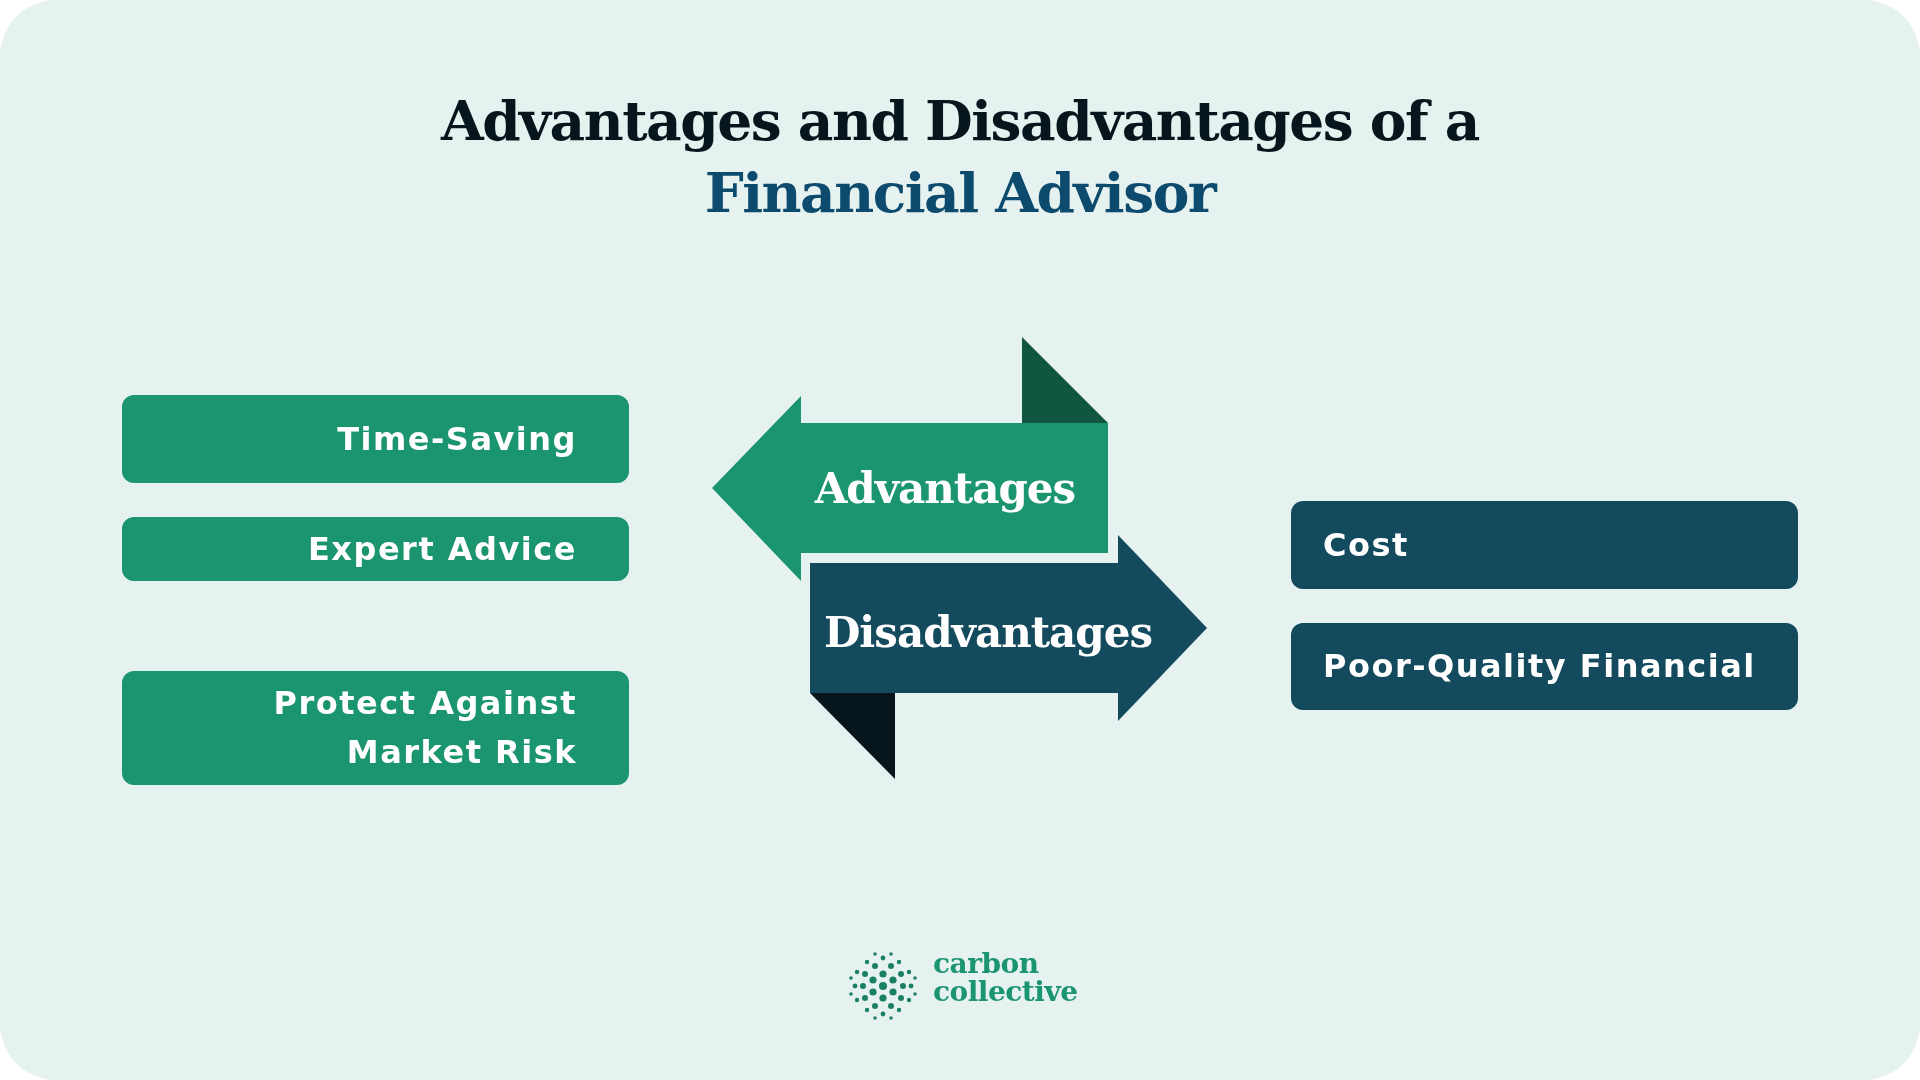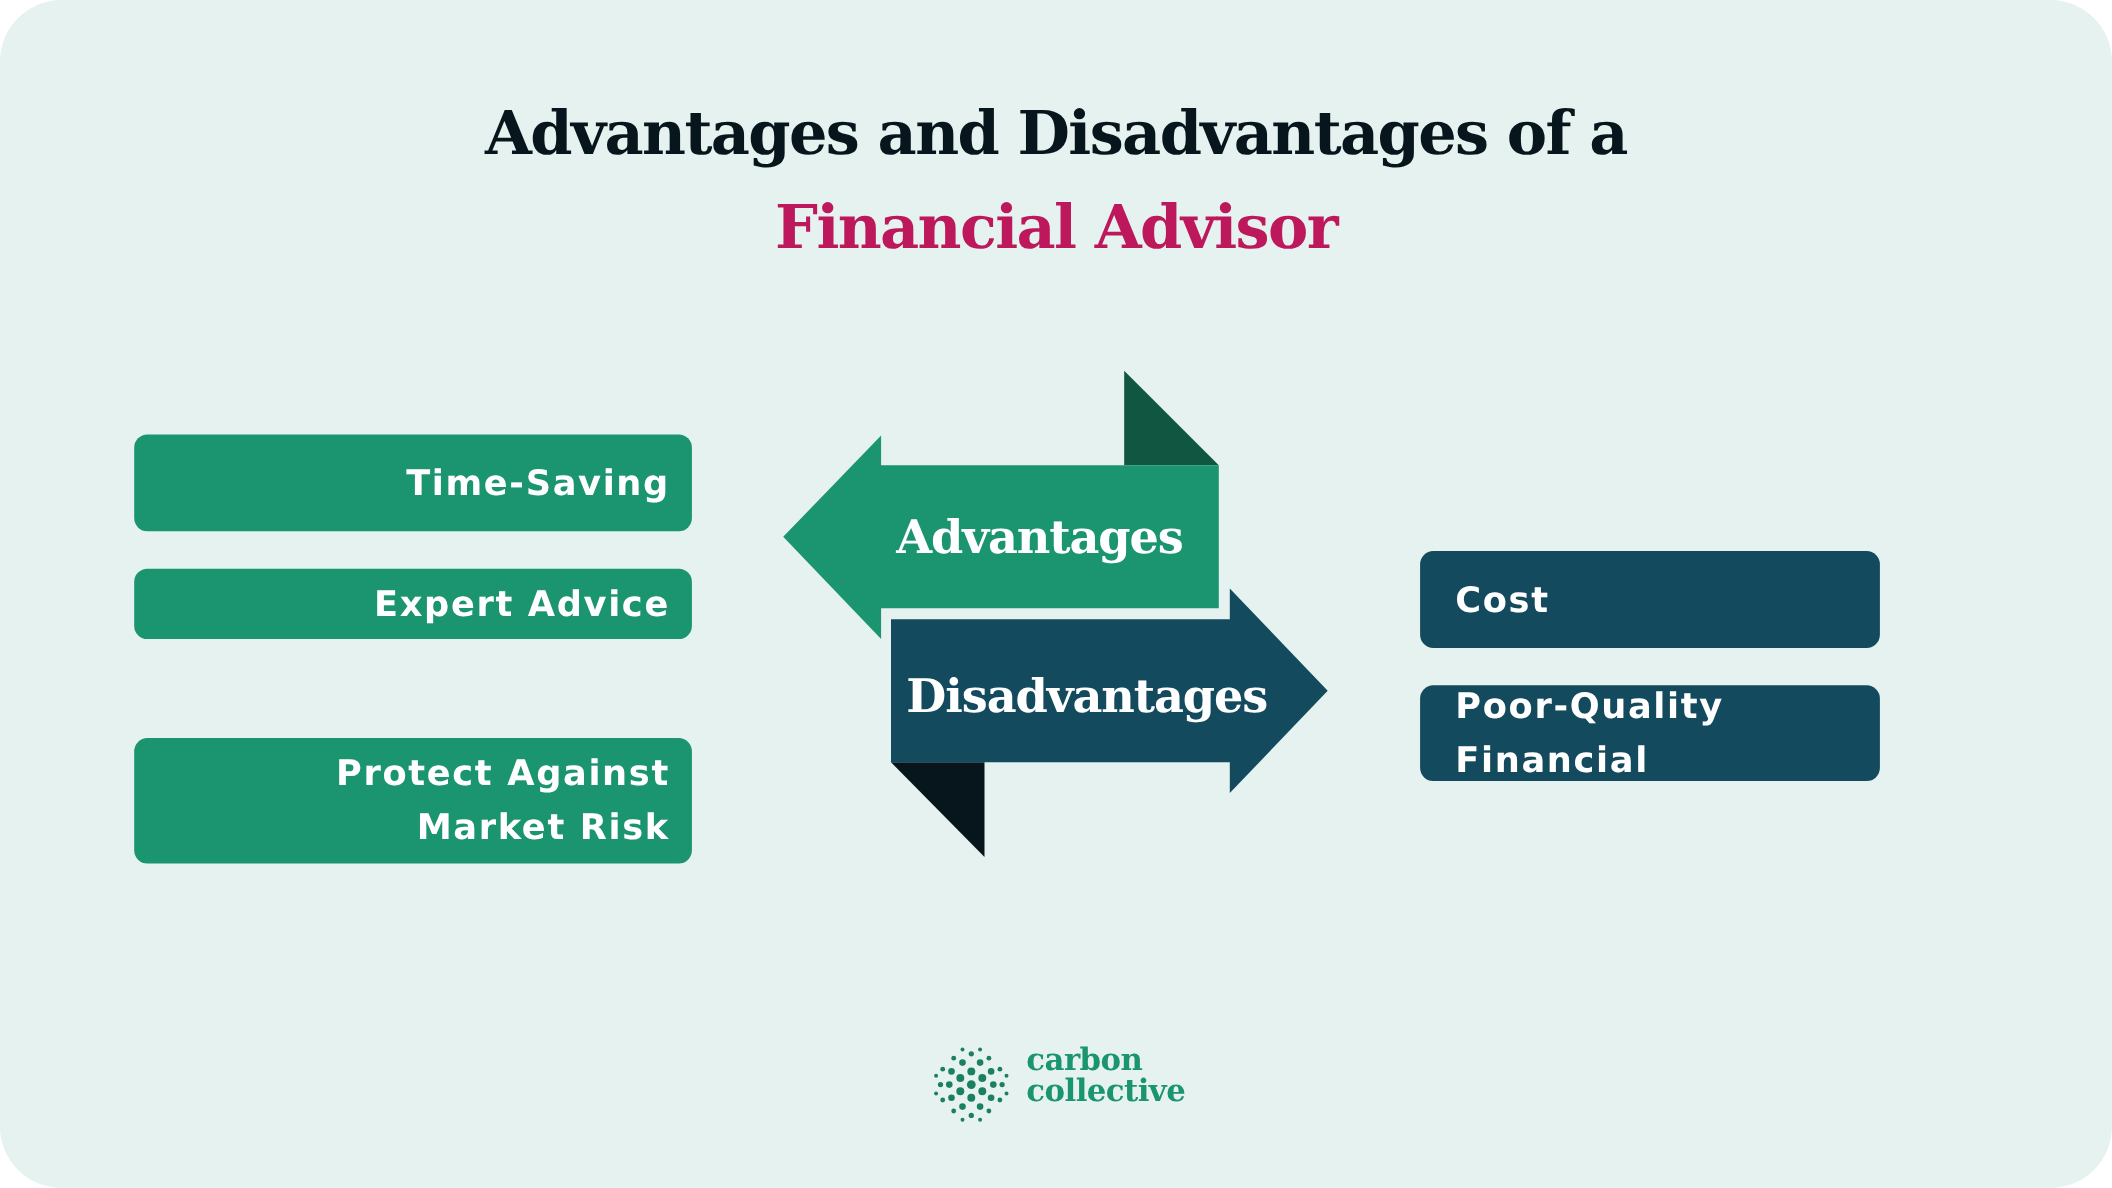--- a/index.html
+++ b/index.html
@@ -1,23 +1,23 @@
 <!DOCTYPE html>
 <html><head>
 <meta charset="utf-8">
 <style>
   html, body { margin:0; padding:0; background:#ffffff; }
   body { width:1920px; height:1080px; position:relative; overflow:hidden; }
   .card { position:absolute; left:0; top:0; width:1920px; height:1080px; background:#E6F2EF; border-radius:56px; }
   .title { position:absolute; left:0; width:1920px; text-align:center; font-family:"DejaVu Serif", serif; font-weight:bold; font-size:55px; letter-spacing:-1.5px; margin:0; }
   .t1 { top:88px; color:#06161C; }
-  .t2 { top:173px; color:#be185d; }
+  .t2 { top:160px; color:#0c4a6e; }
   .box { position:absolute; border-radius:12px; color:#fff; font-family:"DejaVu Sans", sans-serif; font-weight:bold; font-size:32px; letter-spacing:1.5px; box-sizing:border-box; display:flex; align-items:center; line-height:49px; }
-  .adv { background:#1B9470; left:122px; width:507px; justify-content:flex-end; text-align:right; padding-right:20px; }
-  .dis { background:#144A5E; left:1291px; width:418px; padding-left:32px; }
+  .adv { background:#1B9470; left:122px; width:507px; justify-content:flex-end; text-align:right; padding-right:52px; }
+  .dis { background:#144A5E; left:1291px; width:507px; padding-left:32px; }
   svg.arrows { position:absolute; left:0; top:0; }
   .logo-text { position:absolute; left:933px; top:950px; font-family:"DejaVu Serif", serif; font-weight:bold; color:#1B9470; font-size:28px; line-height:28px; letter-spacing:-0.5px; }
 </style>
 </head>
 <body>
 
 <div class="card"></div>
 
 <h1 class="title t1">Advantages and Disadvantages of a</h1>
 <h2 class="title t2">Financial Advisor</h2>

